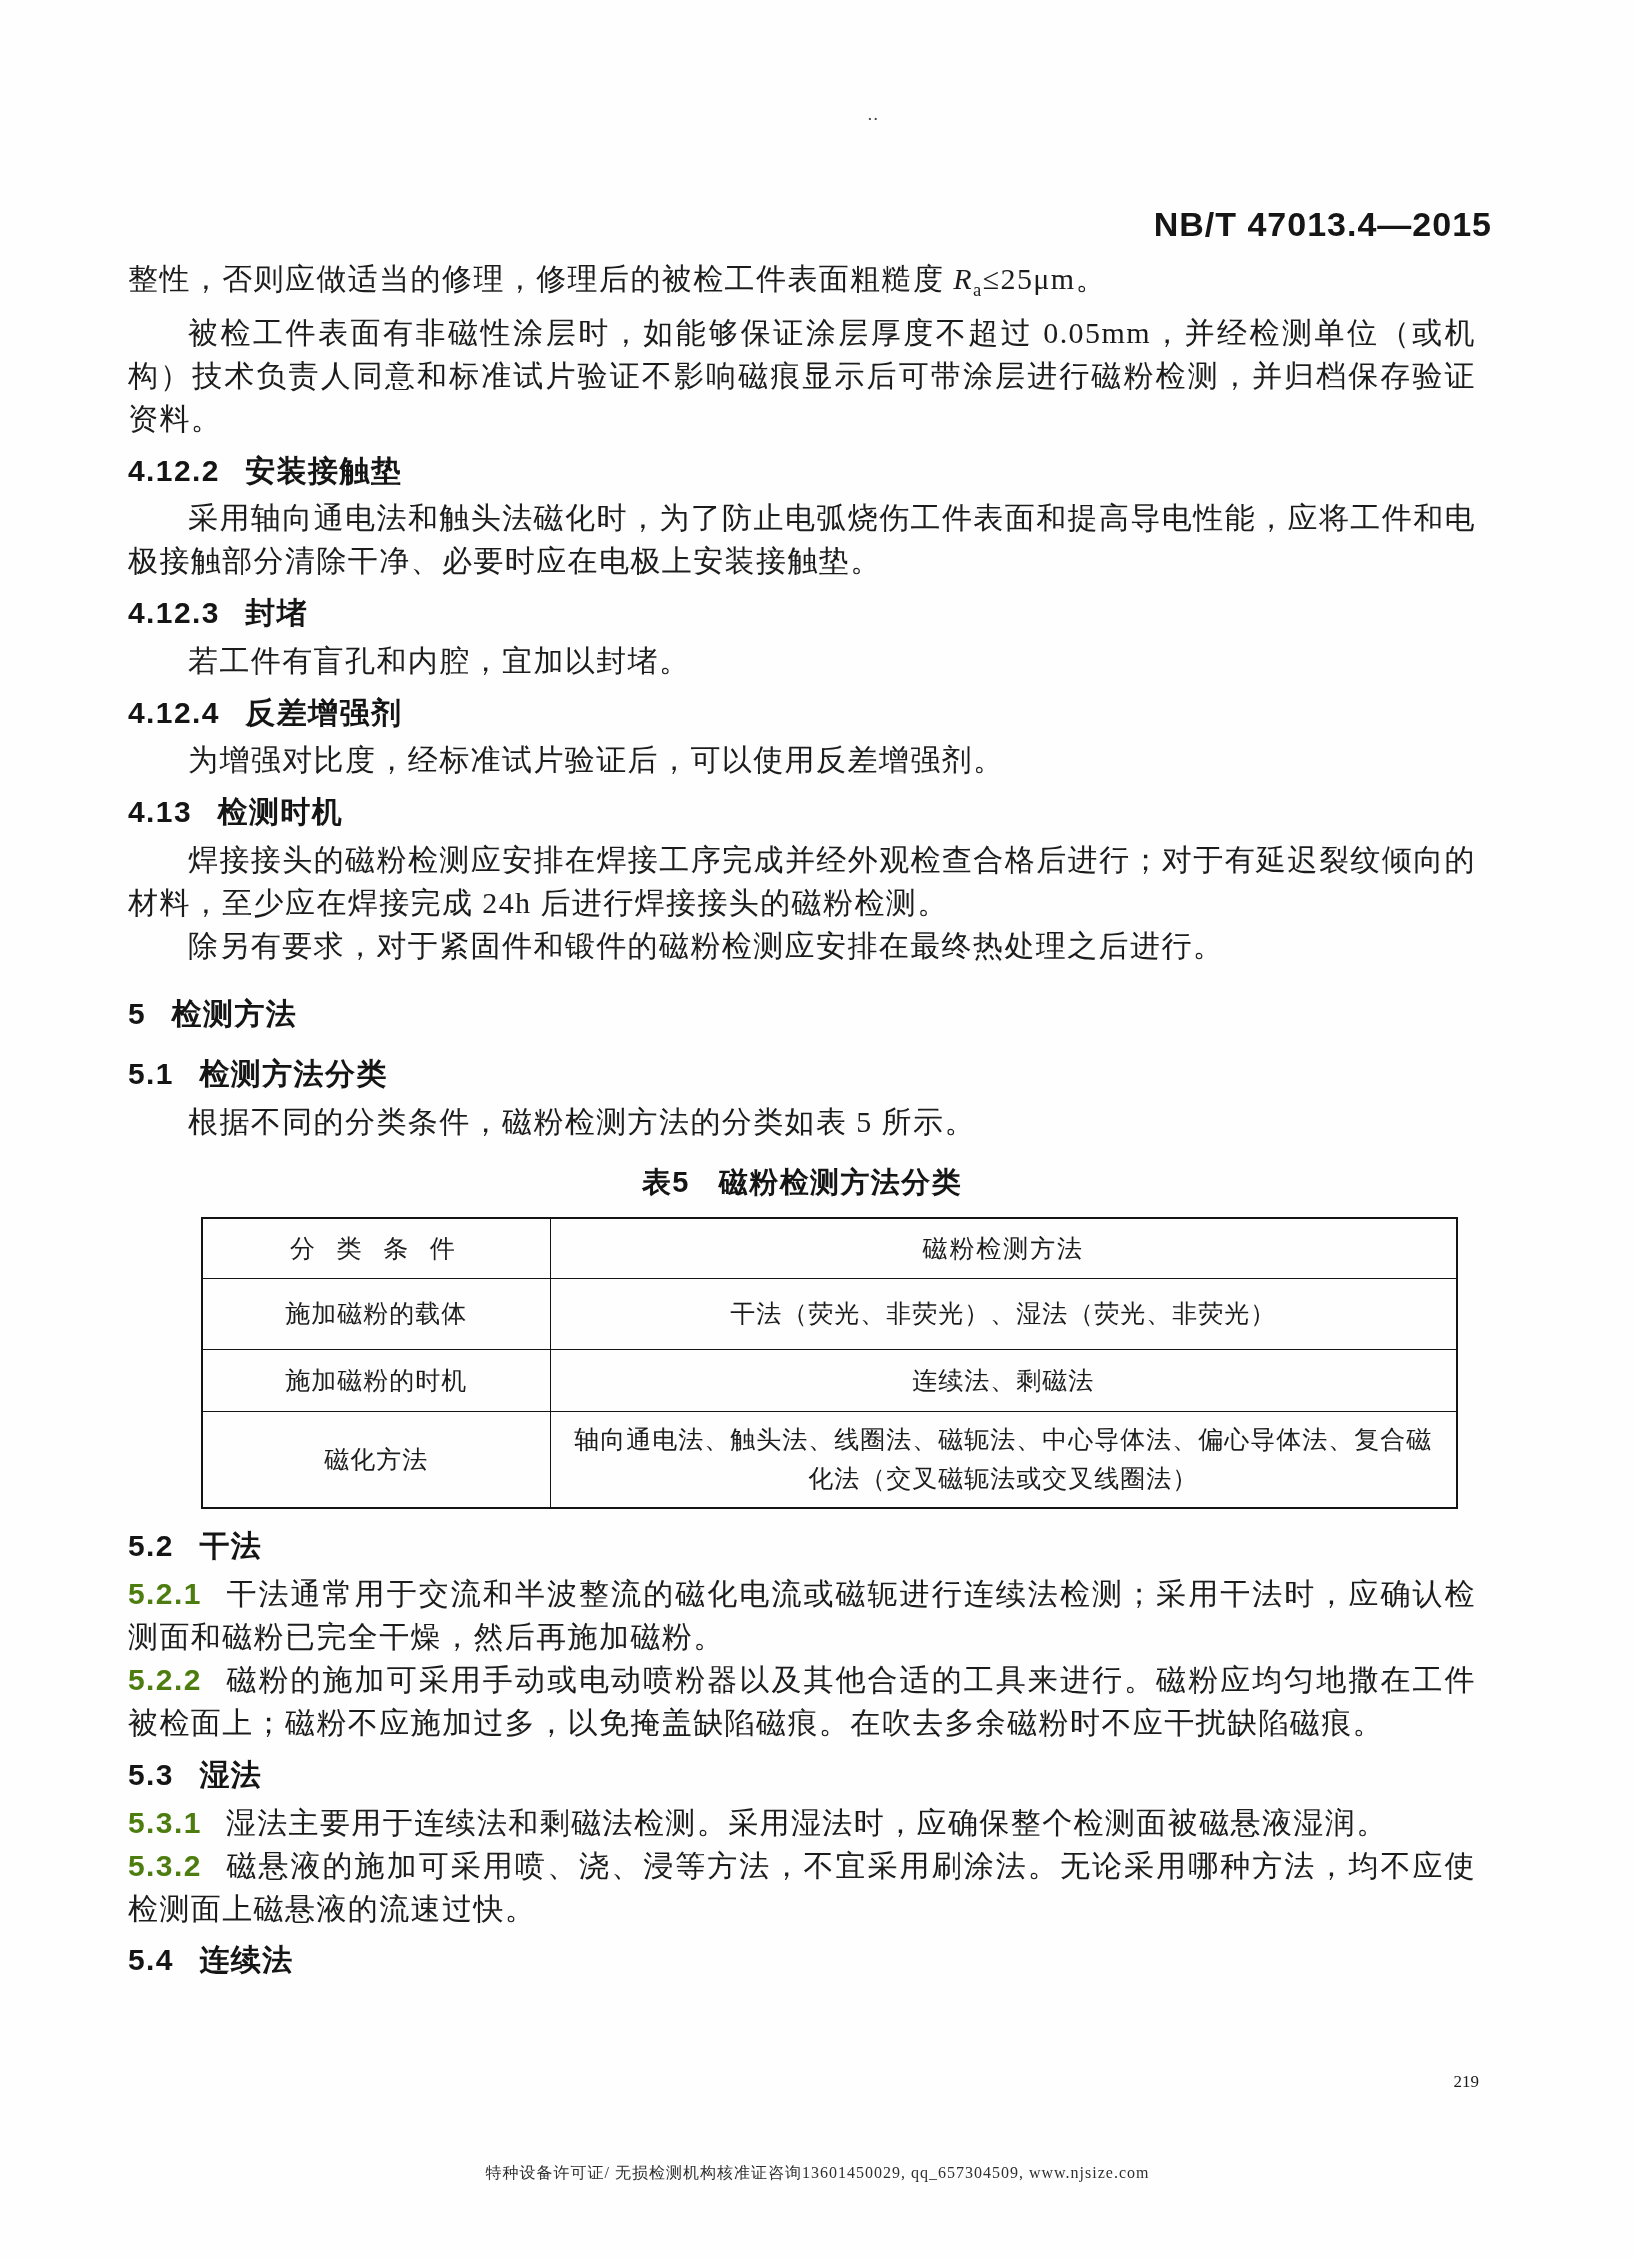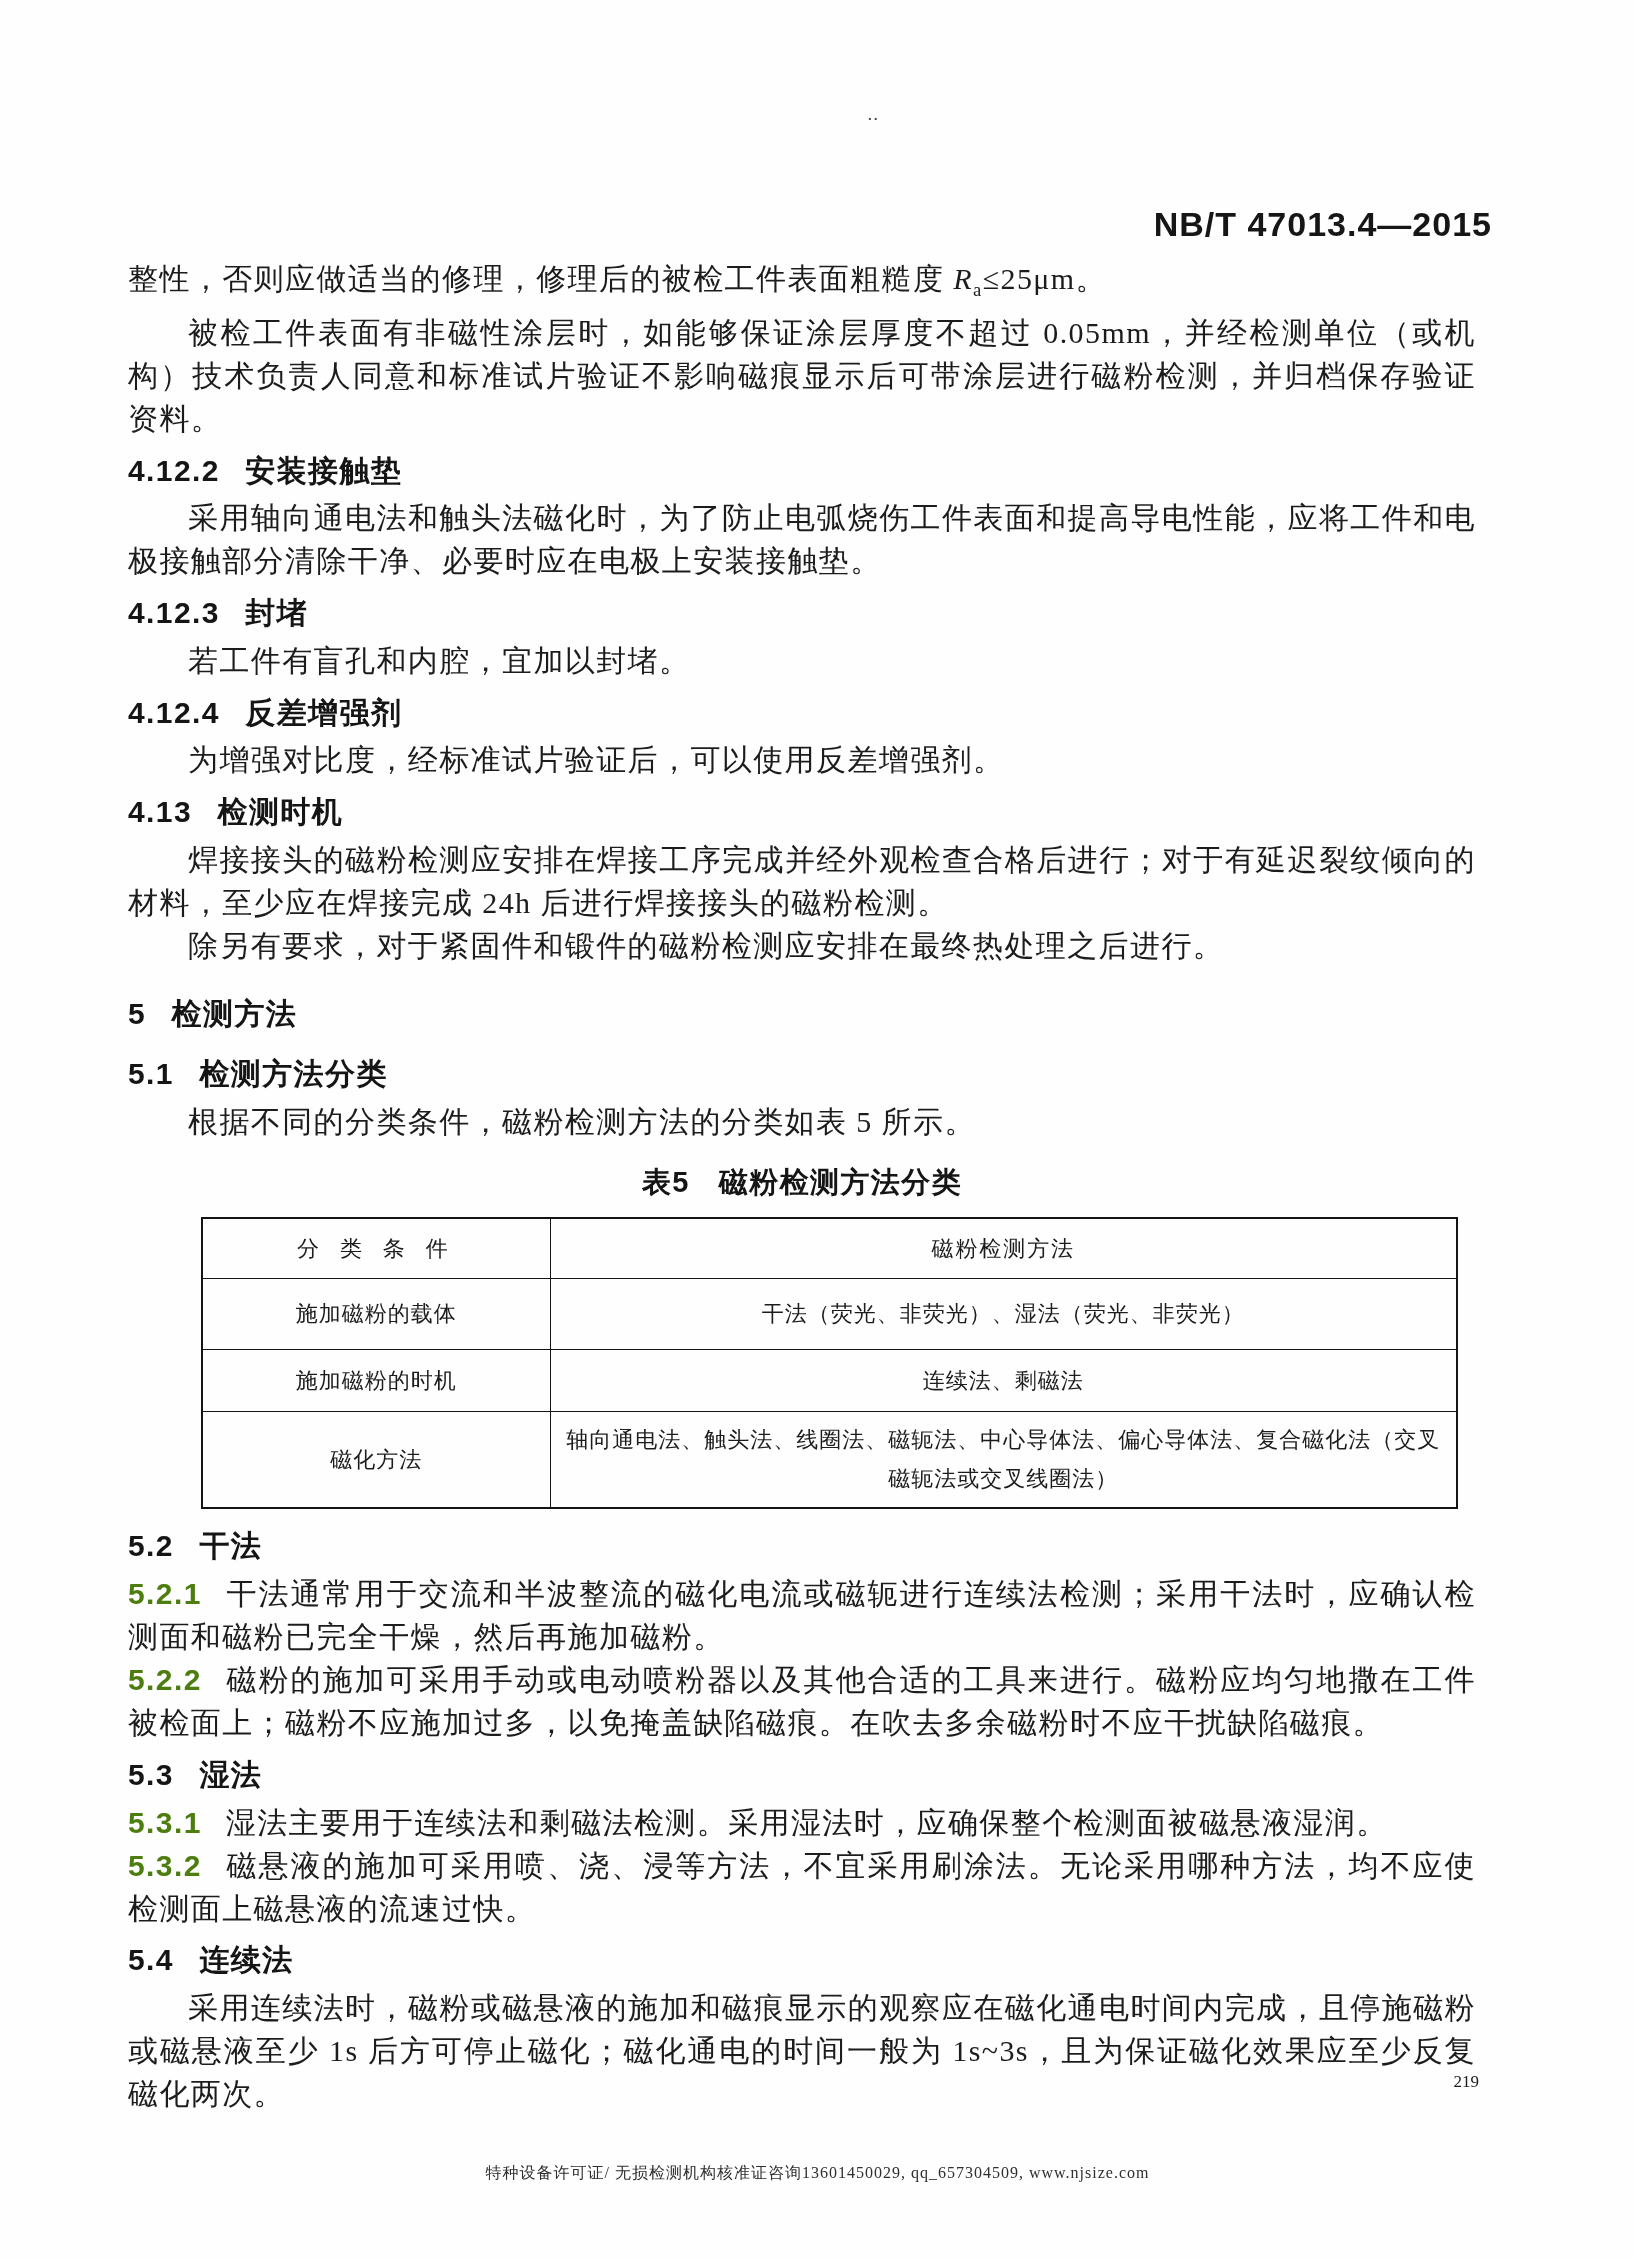--- a/index.html
+++ b/index.html
@@ -52,21 +52,21 @@
     text-align: center;
     font-family: "Liberation Sans", "DejaVu Sans", sans-serif;
     font-weight: bold; font-size: 29px;
     margin: 17.4px 0 13.5px 0; color: #151515;
   }
   .tbl-caption .cap-label { margin-right: 1em; }
 
   table.t5 {
     border-collapse: collapse;
     margin-left: 73px; width: 1257px;
-    font-size: 22px; letter-spacing: 1px;
+    font-size: 25px; letter-spacing: 1px;
     table-layout: fixed;
   }
   table.t5 td {
     border: 1.9px solid #141414;
     text-align: center; vertical-align: middle;
     padding: 7.7px 13.5px;
     line-height: 39px;
   }
   table.t5 { border: 2.9px solid #141414; }
   td.c1 { width: 348px; }
@@ -155,21 +155,20 @@
     <p class="para"><span class="clause-num">5.2.2</span><span>磁粉的施加可采用手动或电动喷粉器以及其他合适的工具来进行。磁粉应均匀地撒在工件被检面上；磁粉不应施加过多，以免掩盖缺陷磁痕。在吹去多余磁粉时不应干扰缺陷磁痕。</span></p>
 
     <p class="para clause-h"><span class="num">5.3</span><span>湿法</span></p>
 
     <p class="para"><span class="clause-num">5.3.1</span><span>湿法主要用于连续法和剩磁法检测。采用湿法时，应确保整个检测面被磁悬液湿润。</span></p>
 
     <p class="para"><span class="clause-num">5.3.2</span><span>磁悬液的施加可采用喷、浇、浸等方法，不宜采用刷涂法。无论采用哪种方法，均不应使检测面上磁悬液的流速过快。</span></p>
 
     <p class="para clause-h"><span class="num">5.4</span><span>连续法</span></p>
 
-    <p class="para indent">采用连续法时，磁粉或磁悬液的施加和磁痕显示的观察应在磁化通电时间内完成，且停施磁粉或磁悬液至少 1s 后方可停止磁化；磁化通电的时间一般为 1s~3s，且为保证磁化效果应至少反复磁化两次。</p>
 
   </div>
 
   <div class="page-num">219</div>
 
   <div class="footer-note">特种设备许可证/ 无损检测机构核准证咨询13601450029, qq_657304509, www.njsize.com</div>
 
 </div>
 
 

